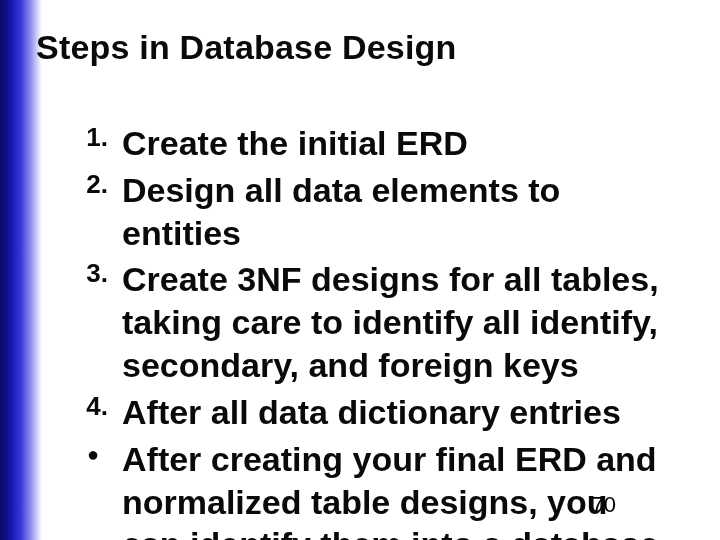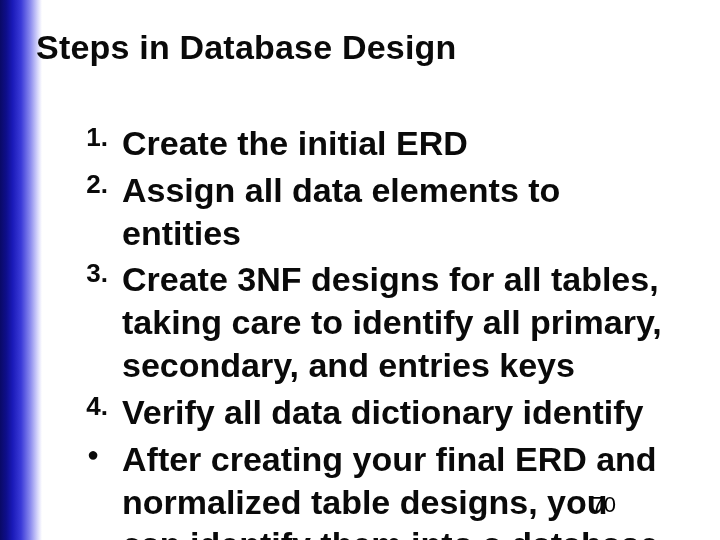--- a/index.html
+++ b/index.html
@@ -96,31 +96,31 @@
 
   <div class="content">
 
     <div class="row">
       <div class="num">1.</div>
       <div class="txt">Create the initial ERD</div>
     </div>
 
     <div class="row">
       <div class="num">2.</div>
-      <div class="txt">Assign all data elements to entities</div>
+      <div class="txt">Design all data elements to entities</div>
     </div>
 
     <div class="row">
       <div class="num">3.</div>
-      <div class="txt">Create 3NF designs for all tables, taking care to identify all primary, secondary, and entries keys</div>
+      <div class="txt">Create 3NF designs for all tables, taking care to identify all identify, secondary, and foreign keys</div>
     </div>
 
     <div class="row">
       <div class="num">4.</div>
-      <div class="txt">Verify all data dictionary identify</div>
+      <div class="txt">After all data dictionary entries</div>
     </div>
 
     <div class="row">
       <div class="bullet-glyph">●</div>
       <div class="txt">After creating your final ERD and normalized table designs, you can identify them into a database</div>
     </div>
 
   </div>
 
   <div class="page-number">70</div>

